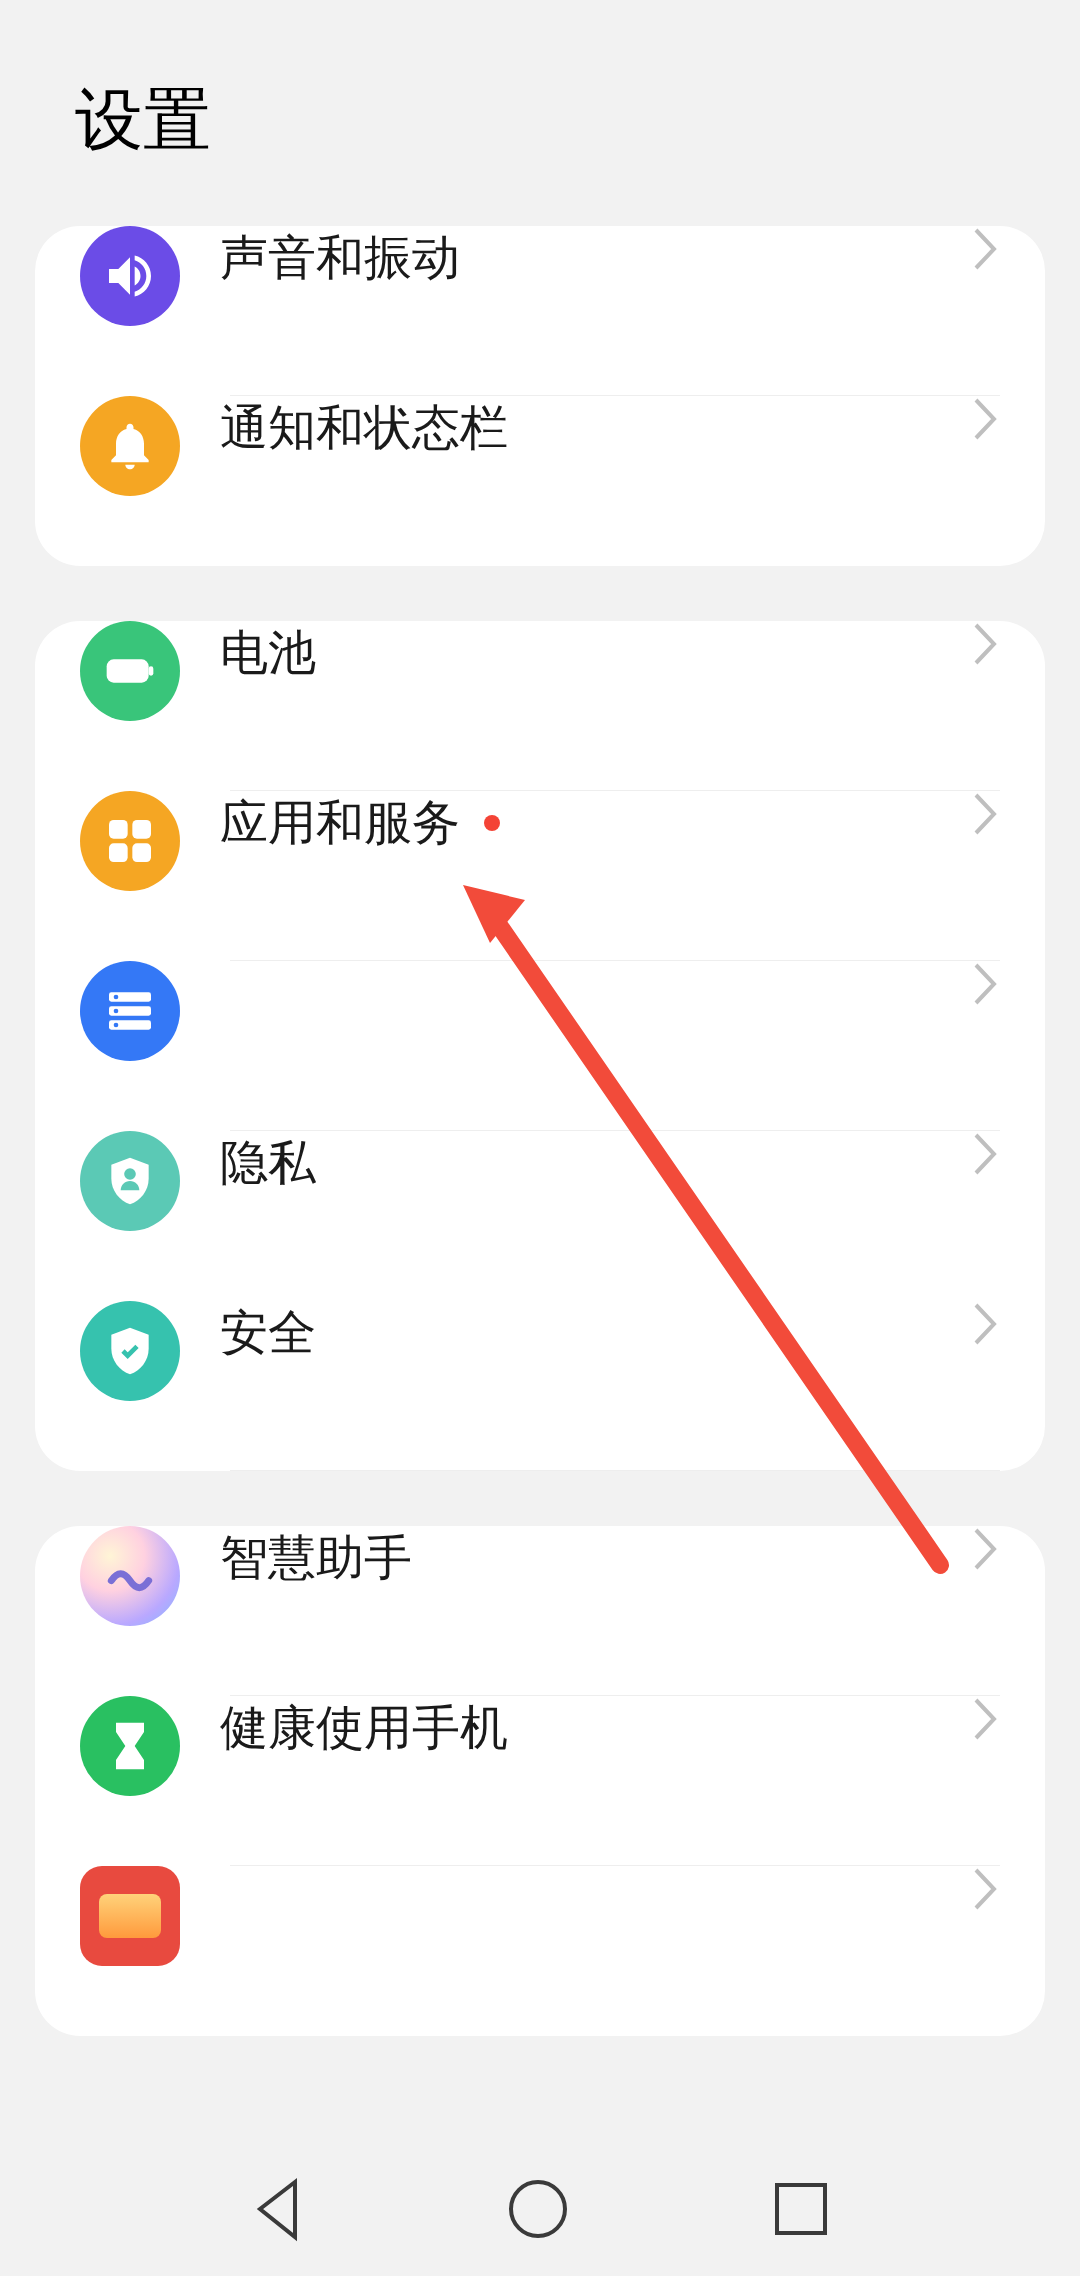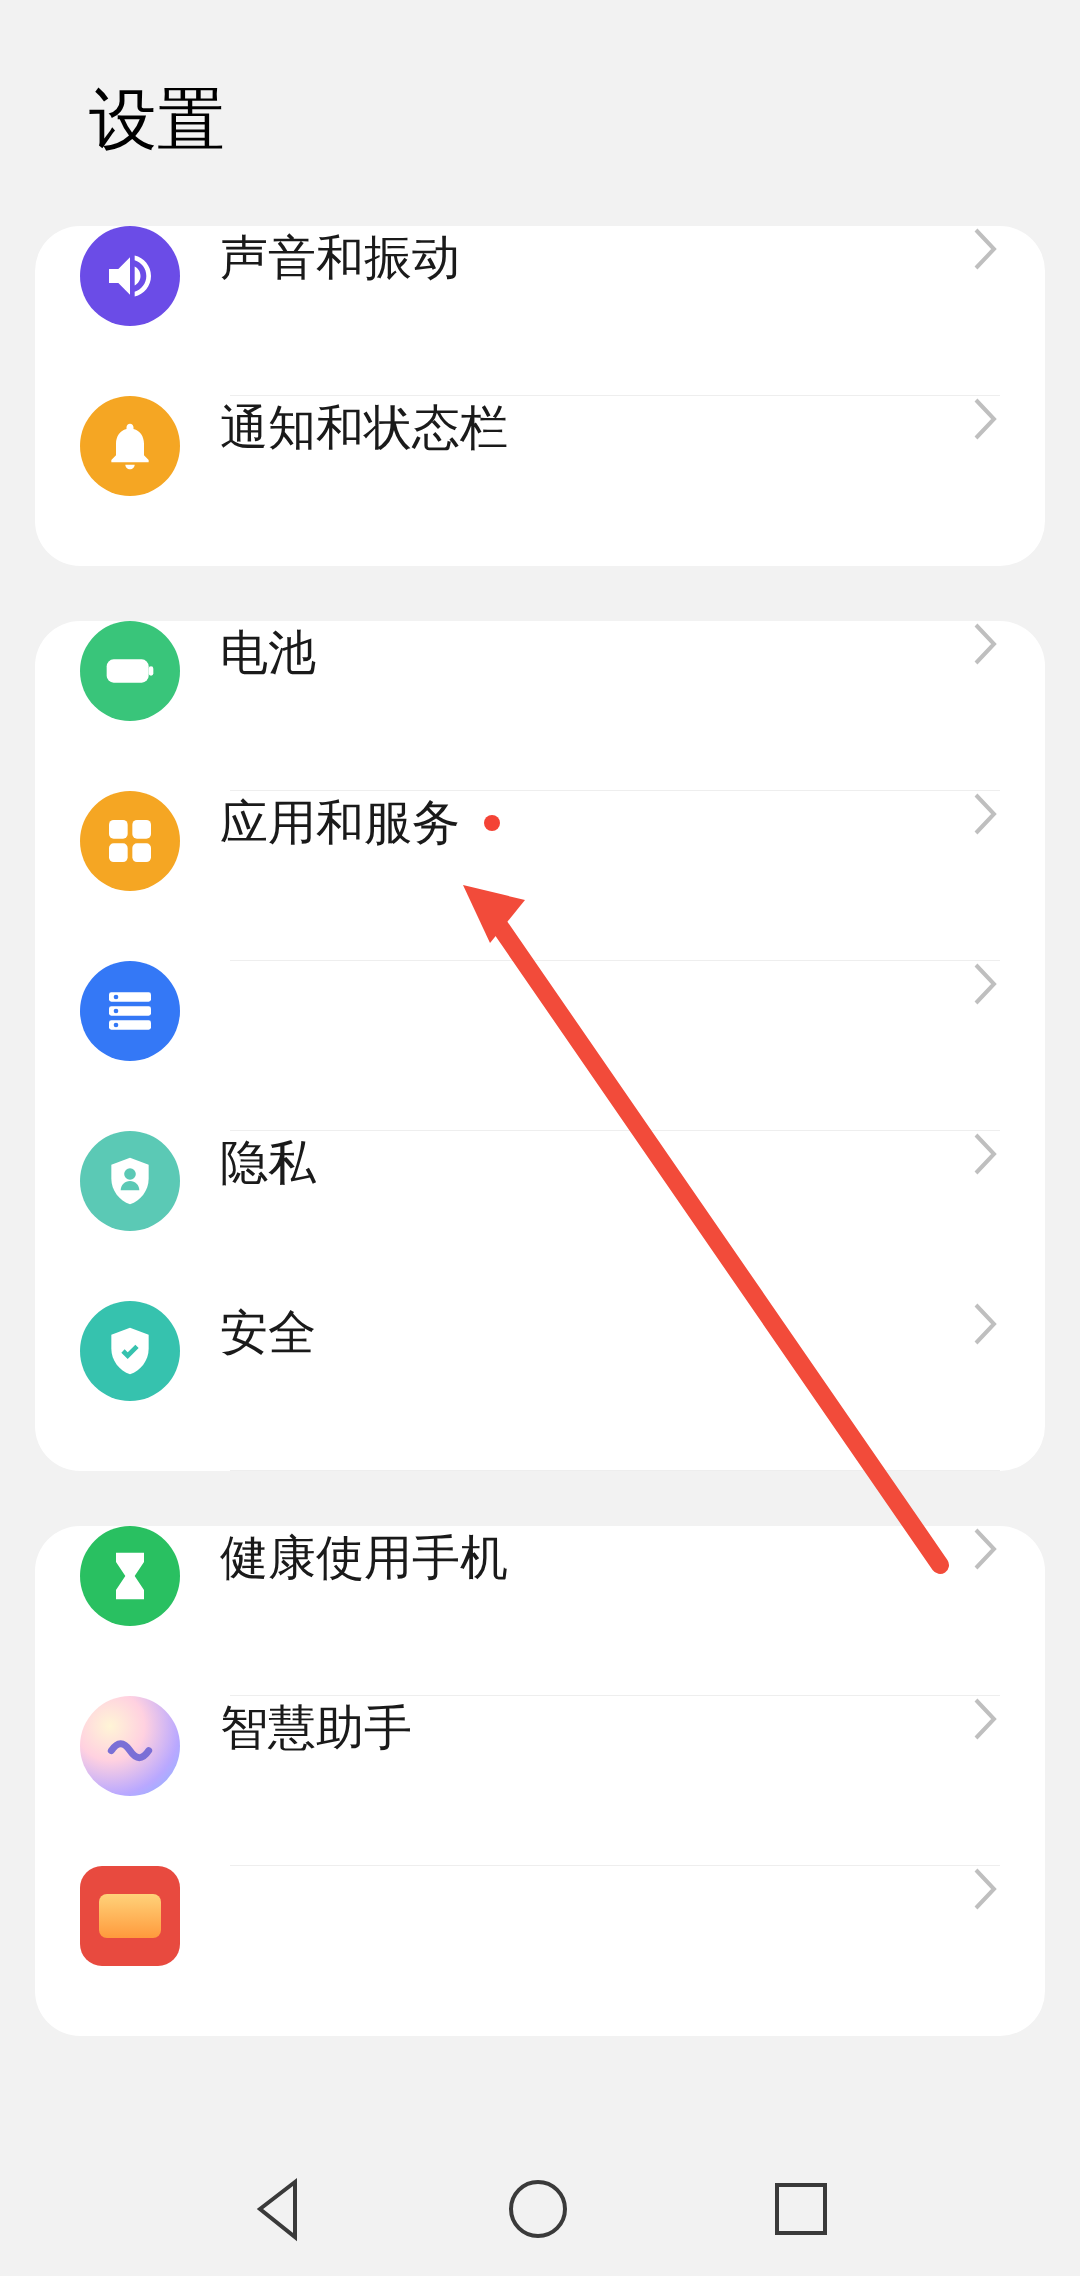--- a/index.html
+++ b/index.html
@@ -13,21 +13,20 @@
       background: #f2f2f2;
       font-family: -apple-system, BlinkMacSystemFont, "Segoe UI", "PingFang SC", "Microsoft YaHei", sans-serif;
       position: relative;
       overflow: hidden;
     }
     .page-title {
       font-size: 68px;
       font-weight: 500;
       color: #000;
       padding: 75px 0 60px 75px;
-      margin-left: 14px;
     }
     .settings-group {
       background: #fff;
       border-radius: 45px;
       margin: 0 35px 55px 35px;
       overflow: hidden;
     }
     .settings-row {
       display: flex;
       align-items: flex-start;
@@ -239,41 +238,41 @@
           <span>安全</span>
         </div>
         <div class="chevron"><svg viewBox="0 0 28 46">
             <path d="M4 4 L22 23 L4 42"></path>
           </svg></div>
         <div class="row-divider"></div>
       </div>
     </div>
     <div class="settings-group">
       <div class="settings-row">
+        <div class="icon-wrap bg-gradient">
+          <svg viewBox="0 0 24 24">
+            <path d="M4 14 Q8 8 12 14 T20 14" stroke="#7a6fd6" stroke-width="3" fill="none" stroke-linecap="round"></path>
+          </svg>
+        </div>
+        <div class="row-label">
+          <span>智慧助手</span>
+        </div>
+        <div class="chevron"><svg viewBox="0 0 28 46">
+            <path d="M4 4 L22 23 L4 42"></path>
+          </svg></div>
+        <div class="row-divider"></div>
+      </div>
+      <div class="settings-row">
         <div class="icon-wrap bg-green2">
           <svg viewBox="0 0 24 24">
             <path d="M6 2h12v4l-4 6 4 6v4H6v-4l4-6-4-6V2z"></path>
           </svg>
         </div>
         <div class="row-label">
           <span>健康使用手机</span>
-        </div>
-        <div class="chevron"><svg viewBox="0 0 28 46">
-            <path d="M4 4 L22 23 L4 42"></path>
-          </svg></div>
-        <div class="row-divider"></div>
-      </div>
-      <div class="settings-row">
-        <div class="icon-wrap bg-gradient">
-          <svg viewBox="0 0 24 24">
-            <path d="M4 14 Q8 8 12 14 T20 14" stroke="#7a6fd6" stroke-width="3" fill="none" stroke-linecap="round"></path>
-          </svg>
-        </div>
-        <div class="row-label">
-          <span>智慧助手</span>
         </div>
         <div class="chevron"><svg viewBox="0 0 28 46">
             <path d="M4 4 L22 23 L4 42"></path>
           </svg></div>
         <div class="row-divider"></div>
       </div>
       <div class="settings-row">
         <div class="icon-wrap bg-red wallet-icon">
           <div class="wallet-inner"></div>
         </div>

